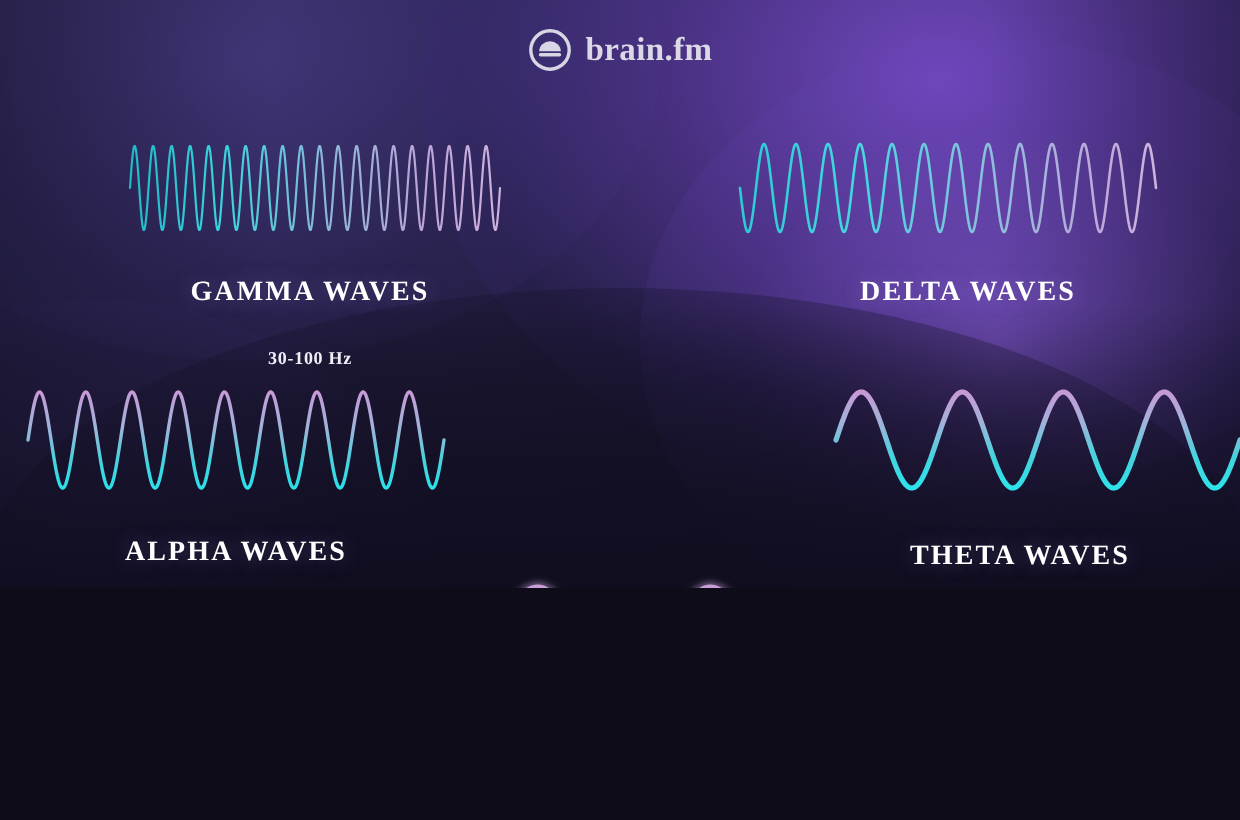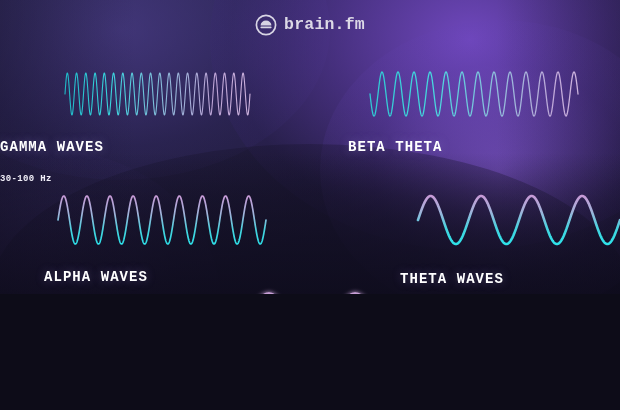--- a/index.html
+++ b/index.html
@@ -6,21 +6,21 @@
   html, body {
     margin: 0;
     padding: 0;
     background: #0d0c18;
   }
   #stage {
     position: relative;
     width: 620px;
     height: 294px;
     overflow: hidden;
-    font-family: Liberation Mono, monospace;
+    font-family: Liberation Serif, serif;
     background: #4c1d95;
   }
 
   
   .bg-base {
     position: absolute;
     inset: 0;
     background: linear-gradient(160deg, #2f2a57 0%, #2a2450 22%, #221d3f 48%, #1c1833 70%, #191530 100%);
   }
   .bg-glow {
@@ -78,21 +78,21 @@
     color: #dcd9e6;
     font-size: 16.5px;
     font-weight: 600;
     letter-spacing: 0.2px;
     line-height: 1;
   }
 
   
   .wave-block { position: absolute; }
   .wave-svg { display: block; }
-  .caption { }
+  .caption { text-align: center; }
   .caption-title {
     color: #ffffff;
     font-size: 14px;
     font-weight: 700;
     letter-spacing: 1.05px;
     line-height: 1;
     white-space: nowrap;
     text-shadow: 0 0 10px rgba(160,140,230,0.35);
   }
   .caption-freq {
@@ -101,21 +101,21 @@
     font-weight: 700;
     letter-spacing: 0.35px;
     line-height: 1;
     margin-top: 21px;
     white-space: nowrap;
   }
 
   
   #block-gamma { left: 0;   top: 64px;  width: 310px; }
   #block-beta  { left: 348px; top: 64px;  width: 272px; }
-  #block-alpha { left: 0;   top: 188px; width: 236px; padding-left: 44px; }
+  #block-alpha { left: 0;   top: 188px; width: 236px; }
   #block-theta { left: 400px; top: 188px; width: 220px; }
   #block-delta { left: 192px; top: 286px; width: 240px; }
 
   #block-gamma .caption { margin-top: 16px; }
   #block-beta  .caption { margin-top: 16px; }
   #block-alpha .caption { margin-top: 18px; }
   #block-theta .caption { margin-top: 20px; }
   #block-delta .caption { margin-top: 20px; }
 </style>
 </head>
@@ -166,21 +166,21 @@
           <stop offset="0%" stop-color="#2ec9d4"></stop>
           <stop offset="30%" stop-color="#46d8de"></stop>
           <stop offset="62%" stop-color="#93bcdb"></stop>
           <stop offset="88%" stop-color="#c0a8d9"></stop>
           <stop offset="100%" stop-color="#cdb4de"></stop>
         </linearGradient>
       </defs>
       <path id="path-beta" fill="none" stroke="url(#gradH-beta)" stroke-width="1.3" stroke-linecap="round" d="M22.00 30.00L22.17 31.50L22.35 32.99L22.52 34.46L22.69 35.92L22.87 37.34L23.04 38.74L23.21 40.09L23.39 41.40L23.56 42.65L23.73 43.85L23.91 44.98L24.08 46.04L24.25 47.02L24.43 47.93L24.60 48.76L24.77 49.50L24.95 50.14L25.12 50.70L25.29 51.16L25.47 51.52L25.64 51.78L25.81 51.94L25.99 52.00L26.16 51.96L26.33 51.81L26.51 51.57L26.68 51.22L26.85 50.78L27.03 50.24L27.20 49.60L27.37 48.88L27.55 48.07L27.72 47.17L27.89 46.19L28.07 45.14L28.24 44.02L28.41 42.84L28.59 41.59L28.76 40.29L28.93 38.95L29.11 37.56L29.28 36.14L29.45 34.69L29.63 33.21L29.80 31.73L29.97 30.23L30.15 28.73L30.32 27.24L30.49 25.76L30.67 24.31L30.84 22.87L31.01 21.47L31.19 20.11L31.36 18.80L31.53 17.54L31.71 16.33L31.88 15.19L32.05 14.12L32.23 13.12L32.40 12.20L32.57 11.36L32.75 10.61L32.92 9.95L33.09 9.38L33.27 8.91L33.44 8.53L33.61 8.25L33.79 8.08L33.96 8.00L34.13 8.03L34.31 8.16L34.48 8.39L34.65 8.72L34.83 9.15L35.00 9.67L35.17 10.29L35.35 11.01L35.52 11.80L35.69 12.69L35.87 13.65L36.04 14.69L36.21 15.80L36.39 16.98L36.56 18.21L36.73 19.50L36.91 20.84L37.08 22.22L37.25 23.64L37.43 25.09L37.60 26.56L37.77 28.04L37.95 29.54L38.12 31.04L38.29 32.53L38.47 34.01L38.64 35.47L38.81 36.91L38.99 38.31L39.16 39.68L39.33 41.00L39.51 42.27L39.68 43.48L39.85 44.64L40.03 45.72L40.20 46.73L40.37 47.66L40.55 48.51L40.72 49.28L40.89 49.95L41.07 50.54L41.24 51.03L41.41 51.42L41.59 51.71L41.76 51.90L41.93 51.99L42.11 51.98L42.28 51.87L42.45 51.65L42.63 51.34L42.80 50.92L42.97 50.41L43.15 49.81L43.32 49.11L43.49 48.32L43.67 47.45L43.84 46.50L44.01 45.47L44.19 44.38L44.36 43.21L44.53 41.98L44.71 40.70L44.88 39.37L45.05 37.99L45.23 36.58L45.40 35.14L45.57 33.67L45.75 32.19L45.92 30.69L46.09 29.19L46.27 27.70L46.44 26.22L46.61 24.75L46.79 23.31L46.96 21.90L47.13 20.53L47.31 19.20L47.48 17.92L47.65 16.70L47.83 15.54L48.00 14.44L48.17 13.42L48.35 12.48L48.52 11.61L48.69 10.83L48.87 10.14L49.04 9.54L49.21 9.04L49.39 8.64L49.56 8.33L49.73 8.12L49.91 8.01L50.08 8.01L50.25 8.11L50.43 8.31L50.60 8.61L50.77 9.01L50.95 9.50L51.12 10.09L51.29 10.78L51.47 11.55L51.64 12.41L51.81 13.35L51.99 14.36L52.16 15.45L52.33 16.61L52.51 17.83L52.68 19.10L52.85 20.42L53.03 21.79L53.20 23.20L53.37 24.64L53.55 26.10L53.72 27.59L53.89 29.08L54.07 30.58L54.24 32.07L54.41 33.56L54.59 35.02L54.76 36.47L54.93 37.88L55.11 39.26L55.28 40.60L55.45 41.89L55.63 43.12L55.80 44.29L55.97 45.39L56.15 46.43L56.32 47.38L56.49 48.26L56.67 49.05L56.84 49.76L57.01 50.37L57.19 50.89L57.36 51.31L57.53 51.63L57.71 51.85L57.88 51.98L58.05 52.00L58.23 51.91L58.40 51.73L58.57 51.44L58.75 51.06L58.92 50.58L59.09 50.00L59.27 49.33L59.44 48.58L59.61 47.73L59.79 46.80L59.96 45.80L60.13 44.72L60.31 43.57L60.48 42.37L60.65 41.10L60.83 39.78L61.00 38.42L61.17 37.02L61.35 35.58L61.52 34.12L61.69 32.64L61.87 31.15L62.04 29.65L62.21 28.16L62.39 26.67L62.56 25.20L62.73 23.75L62.91 22.33L63.08 20.95L63.25 19.60L63.43 18.31L63.60 17.07L63.77 15.89L63.95 14.77L64.12 13.73L64.29 12.76L64.47 11.87L64.64 11.06L64.81 10.35L64.99 9.72L65.16 9.19L65.33 8.75L65.51 8.41L65.68 8.17L65.85 8.04L66.03 8.00L66.20 8.07L66.37 8.24L66.55 8.50L66.72 8.87L66.89 9.34L67.07 9.90L67.24 10.56L67.41 11.30L67.59 12.13L67.76 13.05L67.93 14.04L68.11 15.11L68.28 16.24L68.45 17.44L68.63 18.70L68.80 20.01L68.97 21.37L69.15 22.76L69.32 24.19L69.49 25.65L69.67 27.13L69.84 28.62L70.01 30.12L70.19 31.61L70.36 33.10L70.53 34.57L70.71 36.03L70.88 37.45L71.05 38.84L71.23 40.19L71.40 41.49L71.57 42.74L71.75 43.93L71.92 45.06L72.09 46.12L72.27 47.10L72.44 48.00L72.61 48.82L72.79 49.55L72.96 50.19L73.13 50.74L73.31 51.19L73.48 51.54L73.65 51.80L73.83 51.95L74.00 52.00L74.17 51.95L74.35 51.80L74.52 51.54L74.69 51.19L74.87 50.74L75.04 50.19L75.21 49.55L75.39 48.82L75.56 48.00L75.73 47.10L75.91 46.12L76.08 45.06L76.25 43.93L76.43 42.74L76.60 41.49L76.77 40.19L76.95 38.84L77.12 37.45L77.29 36.03L77.47 34.57L77.64 33.10L77.81 31.61L77.99 30.12L78.16 28.62L78.33 27.13L78.51 25.65L78.68 24.19L78.85 22.76L79.03 21.37L79.20 20.01L79.37 18.70L79.55 17.44L79.72 16.24L79.89 15.11L80.07 14.04L80.24 13.05L80.41 12.13L80.59 11.30L80.76 10.56L80.93 9.90L81.11 9.34L81.28 8.87L81.45 8.50L81.63 8.24L81.80 8.07L81.97 8.00L82.15 8.04L82.32 8.17L82.49 8.41L82.67 8.75L82.84 9.19L83.01 9.72L83.19 10.35L83.36 11.06L83.53 11.87L83.71 12.76L83.88 13.73L84.05 14.77L84.23 15.89L84.40 17.07L84.57 18.31L84.75 19.60L84.92 20.95L85.09 22.33L85.27 23.75L85.44 25.20L85.61 26.67L85.79 28.16L85.96 29.65L86.13 31.15L86.31 32.64L86.48 34.12L86.65 35.58L86.83 37.02L87.00 38.42L87.17 39.78L87.35 41.10L87.52 42.37L87.69 43.57L87.87 44.72L88.04 45.80L88.21 46.80L88.39 47.73L88.56 48.58L88.73 49.33L88.91 50.00L89.08 50.58L89.25 51.06L89.43 51.44L89.60 51.73L89.77 51.91L89.95 52.00L90.12 51.98L90.29 51.85L90.47 51.63L90.64 51.31L90.81 50.89L90.99 50.37L91.16 49.76L91.33 49.05L91.51 48.26L91.68 47.38L91.85 46.43L92.03 45.39L92.20 44.29L92.37 43.12L92.55 41.89L92.72 40.60L92.89 39.26L93.07 37.88L93.24 36.47L93.41 35.02L93.59 33.56L93.76 32.07L93.93 30.58L94.11 29.08L94.28 27.59L94.45 26.10L94.63 24.64L94.80 23.20L94.97 21.79L95.15 20.42L95.32 19.10L95.49 17.83L95.67 16.61L95.84 15.45L96.01 14.36L96.19 13.35L96.36 12.41L96.53 11.55L96.71 10.78L96.88 10.09L97.05 9.50L97.23 9.01L97.40 8.61L97.57 8.31L97.75 8.11L97.92 8.01L98.09 8.01L98.27 8.12L98.44 8.33L98.61 8.64L98.79 9.04L98.96 9.54L99.13 10.14L99.31 10.83L99.48 11.61L99.65 12.48L99.83 13.42L100.00 14.44L100.17 15.54L100.35 16.70L100.52 17.92L100.69 19.20L100.87 20.53L101.04 21.90L101.21 23.31L101.39 24.75L101.56 26.22L101.73 27.70L101.91 29.19L102.08 30.69L102.25 32.19L102.43 33.67L102.60 35.14L102.77 36.58L102.95 37.99L103.12 39.37L103.29 40.70L103.47 41.98L103.64 43.21L103.81 44.38L103.99 45.47L104.16 46.50L104.33 47.45L104.51 48.32L104.68 49.11L104.85 49.81L105.03 50.41L105.20 50.92L105.37 51.34L105.55 51.65L105.72 51.87L105.89 51.98L106.07 51.99L106.24 51.90L106.41 51.71L106.59 51.42L106.76 51.03L106.93 50.54L107.11 49.95L107.28 49.28L107.45 48.51L107.63 47.66L107.80 46.73L107.97 45.72L108.15 44.64L108.32 43.48L108.49 42.27L108.67 41.00L108.84 39.68L109.01 38.31L109.19 36.91L109.36 35.47L109.53 34.01L109.71 32.53L109.88 31.04L110.05 29.54L110.23 28.04L110.40 26.56L110.57 25.09L110.75 23.64L110.92 22.22L111.09 20.84L111.27 19.50L111.44 18.21L111.61 16.98L111.79 15.80L111.96 14.69L112.13 13.65L112.31 12.69L112.48 11.80L112.65 11.01L112.83 10.29L113.00 9.67L113.17 9.15L113.35 8.72L113.52 8.39L113.69 8.16L113.87 8.03L114.04 8.00L114.21 8.08L114.39 8.25L114.56 8.53L114.73 8.91L114.91 9.38L115.08 9.95L115.25 10.61L115.43 11.36L115.60 12.20L115.77 13.12L115.95 14.12L116.12 15.19L116.29 16.33L116.47 17.54L116.64 18.80L116.81 20.11L116.99 21.47L117.16 22.87L117.33 24.31L117.51 25.76L117.68 27.24L117.85 28.73L118.03 30.23L118.20 31.73L118.37 33.21L118.55 34.69L118.72 36.14L118.89 37.56L119.07 38.95L119.24 40.29L119.41 41.59L119.59 42.84L119.76 44.02L119.93 45.14L120.11 46.19L120.28 47.17L120.45 48.07L120.63 48.88L120.80 49.60L120.97 50.24L121.15 50.78L121.32 51.22L121.49 51.57L121.67 51.81L121.84 51.96L122.01 52.00L122.19 51.94L122.36 51.78L122.53 51.52L122.71 51.16L122.88 50.70L123.05 50.14L123.23 49.50L123.40 48.76L123.57 47.93L123.75 47.02L123.92 46.04L124.09 44.98L124.27 43.85L124.44 42.65L124.61 41.40L124.79 40.09L124.96 38.74L125.13 37.34L125.31 35.92L125.48 34.46L125.65 32.99L125.83 31.50L126.00 30.00L126.17 28.50L126.35 27.01L126.52 25.54L126.69 24.08L126.87 22.66L127.04 21.26L127.21 19.91L127.39 18.60L127.56 17.35L127.73 16.15L127.91 15.02L128.08 13.96L128.25 12.98L128.43 12.07L128.60 11.24L128.77 10.50L128.95 9.86L129.12 9.30L129.29 8.84L129.47 8.48L129.64 8.22L129.81 8.06L129.99 8.00L130.16 8.04L130.33 8.19L130.51 8.43L130.68 8.78L130.85 9.22L131.03 9.76L131.20 10.40L131.37 11.12L131.55 11.93L131.72 12.83L131.89 13.81L132.07 14.86L132.24 15.98L132.41 17.16L132.59 18.41L132.76 19.71L132.93 21.05L133.11 22.44L133.28 23.86L133.45 25.31L133.63 26.79L133.80 28.27L133.97 29.77L134.15 31.27L134.32 32.76L134.49 34.24L134.67 35.69L134.84 37.13L135.01 38.53L135.19 39.89L135.36 41.20L135.53 42.46L135.71 43.67L135.88 44.81L136.05 45.88L136.23 46.88L136.40 47.80L136.57 48.64L136.75 49.39L136.92 50.05L137.09 50.62L137.27 51.09L137.44 51.47L137.61 51.75L137.79 51.92L137.96 52.00L138.13 51.97L138.31 51.84L138.48 51.61L138.65 51.28L138.83 50.85L139.00 50.33L139.17 49.71L139.35 48.99L139.52 48.20L139.69 47.31L139.87 46.35L140.04 45.31L140.21 44.20L140.39 43.02L140.56 41.79L140.73 40.50L140.91 39.16L141.08 37.78L141.25 36.36L141.43 34.91L141.60 33.44L141.77 31.96L141.95 30.46L142.12 28.96L142.29 27.47L142.47 25.99L142.64 24.53L142.81 23.09L142.99 21.69L143.16 20.32L143.33 19.00L143.51 17.73L143.68 16.52L143.85 15.36L144.03 14.28L144.20 13.27L144.37 12.34L144.55 11.49L144.72 10.72L144.89 10.05L145.07 9.46L145.24 8.97L145.41 8.58L145.59 8.29L145.76 8.10L145.93 8.01L146.11 8.02L146.28 8.13L146.45 8.35L146.63 8.66L146.80 9.08L146.97 9.59L147.15 10.19L147.32 10.89L147.49 11.68L147.67 12.55L147.84 13.50L148.01 14.53L148.19 15.62L148.36 16.79L148.53 18.02L148.71 19.30L148.88 20.63L149.05 22.01L149.23 23.42L149.40 24.86L149.57 26.33L149.75 27.81L149.92 29.31L150.09 30.81L150.27 32.30L150.44 33.78L150.61 35.25L150.79 36.69L150.96 38.10L151.13 39.47L151.31 40.80L151.48 42.08L151.65 43.30L151.83 44.46L152.00 45.56L152.17 46.58L152.35 47.52L152.52 48.39L152.69 49.17L152.87 49.86L153.04 50.46L153.21 50.96L153.39 51.36L153.56 51.67L153.73 51.88L153.91 51.99L154.08 51.99L154.25 51.89L154.43 51.69L154.60 51.39L154.77 50.99L154.95 50.50L155.12 49.91L155.29 49.22L155.47 48.45L155.64 47.59L155.81 46.65L155.99 45.64L156.16 44.55L156.33 43.39L156.51 42.17L156.68 40.90L156.85 39.58L157.03 38.21L157.20 36.80L157.37 35.36L157.55 33.90L157.72 32.41L157.89 30.92L158.07 29.42L158.24 27.93L158.41 26.44L158.59 24.98L158.76 23.53L158.93 22.12L159.11 20.74L159.28 19.40L159.45 18.11L159.63 16.88L159.80 15.71L159.97 14.61L160.15 13.57L160.32 12.62L160.49 11.74L160.67 10.95L160.84 10.24L161.01 9.63L161.19 9.11L161.36 8.69L161.53 8.37L161.71 8.15L161.88 8.02L162.05 8.00L162.23 8.09L162.40 8.27L162.57 8.56L162.75 8.94L162.92 9.42L163.09 10.00L163.27 10.67L163.44 11.42L163.61 12.27L163.79 13.20L163.96 14.20L164.13 15.28L164.31 16.43L164.48 17.63L164.65 18.90L164.83 20.22L165.00 21.58L165.17 22.98L165.35 24.42L165.52 25.88L165.69 27.36L165.87 28.85L166.04 30.35L166.21 31.84L166.39 33.33L166.56 34.80L166.73 36.25L166.91 37.67L167.08 39.05L167.25 40.40L167.43 41.69L167.60 42.93L167.77 44.11L167.95 45.23L168.12 46.27L168.29 47.24L168.47 48.13L168.64 48.94L168.81 49.65L168.99 50.28L169.16 50.81L169.33 51.25L169.51 51.59L169.68 51.83L169.85 51.96L170.03 52.00L170.20 51.93L170.37 51.76L170.55 51.50L170.72 51.13L170.89 50.66L171.07 50.10L171.24 49.44L171.41 48.70L171.59 47.87L171.76 46.95L171.93 45.96L172.11 44.89L172.28 43.76L172.45 42.56L172.63 41.30L172.80 39.99L172.97 38.63L173.15 37.24L173.32 35.81L173.49 34.35L173.67 32.87L173.84 31.38L174.01 29.88L174.19 28.39L174.36 26.90L174.53 25.43L174.71 23.97L174.88 22.55L175.05 21.16L175.23 19.81L175.40 18.51L175.57 17.26L175.75 16.07L175.92 14.94L176.09 13.88L176.27 12.90L176.44 12.00L176.61 11.18L176.79 10.45L176.96 9.81L177.13 9.26L177.31 8.81L177.48 8.46L177.65 8.20L177.83 8.05L178.00 8.00L178.17 8.05L178.35 8.20L178.52 8.46L178.69 8.81L178.87 9.26L179.04 9.81L179.21 10.45L179.39 11.18L179.56 12.00L179.73 12.90L179.91 13.88L180.08 14.94L180.25 16.07L180.43 17.26L180.60 18.51L180.77 19.81L180.95 21.16L181.12 22.55L181.29 23.97L181.47 25.43L181.64 26.90L181.81 28.39L181.99 29.88L182.16 31.38L182.33 32.87L182.51 34.35L182.68 35.81L182.85 37.24L183.03 38.63L183.20 39.99L183.37 41.30L183.55 42.56L183.72 43.76L183.89 44.89L184.07 45.96L184.24 46.95L184.41 47.87L184.59 48.70L184.76 49.44L184.93 50.10L185.11 50.66L185.28 51.13L185.45 51.50L185.63 51.76L185.80 51.93L185.97 52.00L186.15 51.96L186.32 51.83L186.49 51.59L186.67 51.25L186.84 50.81L187.01 50.28L187.19 49.65L187.36 48.94L187.53 48.13L187.71 47.24L187.88 46.27L188.05 45.23L188.23 44.11L188.40 42.93L188.57 41.69L188.75 40.40L188.92 39.05L189.09 37.67L189.27 36.25L189.44 34.80L189.61 33.33L189.79 31.84L189.96 30.35L190.13 28.85L190.31 27.36L190.48 25.88L190.65 24.42L190.83 22.98L191.00 21.58L191.17 20.22L191.35 18.90L191.52 17.63L191.69 16.43L191.87 15.28L192.04 14.20L192.21 13.20L192.39 12.27L192.56 11.42L192.73 10.67L192.91 10.00L193.08 9.42L193.25 8.94L193.43 8.56L193.60 8.27L193.77 8.09L193.95 8.00L194.12 8.02L194.29 8.15L194.47 8.37L194.64 8.69L194.81 9.11L194.99 9.63L195.16 10.24L195.33 10.95L195.51 11.74L195.68 12.62L195.85 13.57L196.03 14.61L196.20 15.71L196.37 16.88L196.55 18.11L196.72 19.40L196.89 20.74L197.07 22.12L197.24 23.53L197.41 24.98L197.59 26.44L197.76 27.93L197.93 29.42L198.11 30.92L198.28 32.41L198.45 33.90L198.63 35.36L198.80 36.80L198.97 38.21L199.15 39.58L199.32 40.90L199.49 42.17L199.67 43.39L199.84 44.55L200.01 45.64L200.19 46.65L200.36 47.59L200.53 48.45L200.71 49.22L200.88 49.91L201.05 50.50L201.23 50.99L201.40 51.39L201.57 51.69L201.75 51.89L201.92 51.99L202.09 51.99L202.27 51.88L202.44 51.67L202.61 51.36L202.79 50.96L202.96 50.46L203.13 49.86L203.31 49.17L203.48 48.39L203.65 47.52L203.83 46.58L204.00 45.56L204.17 44.46L204.35 43.30L204.52 42.08L204.69 40.80L204.87 39.47L205.04 38.10L205.21 36.69L205.39 35.25L205.56 33.78L205.73 32.30L205.91 30.81L206.08 29.31L206.25 27.81L206.43 26.33L206.60 24.86L206.77 23.42L206.95 22.01L207.12 20.63L207.29 19.30L207.47 18.02L207.64 16.79L207.81 15.62L207.99 14.53L208.16 13.50L208.33 12.55L208.51 11.68L208.68 10.89L208.85 10.19L209.03 9.59L209.20 9.08L209.37 8.66L209.55 8.35L209.72 8.13L209.89 8.02L210.07 8.01L210.24 8.10L210.41 8.29L210.59 8.58L210.76 8.97L210.93 9.46L211.11 10.05L211.28 10.72L211.45 11.49L211.63 12.34L211.80 13.27L211.97 14.28L212.15 15.36L212.32 16.52L212.49 17.73L212.67 19.00L212.84 20.32L213.01 21.69L213.19 23.09L213.36 24.53L213.53 25.99L213.71 27.47L213.88 28.96L214.05 30.46L214.23 31.96L214.40 33.44L214.57 34.91L214.75 36.36L214.92 37.78L215.09 39.16L215.27 40.50L215.44 41.79L215.61 43.02L215.79 44.20L215.96 45.31L216.13 46.35L216.31 47.31L216.48 48.20L216.65 48.99L216.83 49.71L217.00 50.33L217.17 50.85L217.35 51.28L217.52 51.61L217.69 51.84L217.87 51.97L218.04 52.00L218.21 51.92L218.39 51.75L218.56 51.47L218.73 51.09L218.91 50.62L219.08 50.05L219.25 49.39L219.43 48.64L219.60 47.80L219.77 46.88L219.95 45.88L220.12 44.81L220.29 43.67L220.47 42.46L220.64 41.20L220.81 39.89L220.99 38.53L221.16 37.13L221.33 35.69L221.51 34.24L221.68 32.76L221.85 31.27L222.03 29.77L222.20 28.27L222.37 26.79L222.55 25.31L222.72 23.86L222.89 22.44L223.07 21.05L223.24 19.71L223.41 18.41L223.59 17.16L223.76 15.98L223.93 14.86L224.11 13.81L224.28 12.83L224.45 11.93L224.63 11.12L224.80 10.40L224.97 9.76L225.15 9.22L225.32 8.78L225.49 8.43L225.67 8.19L225.84 8.04L226.01 8.00L226.19 8.06L226.36 8.22L226.53 8.48L226.71 8.84L226.88 9.30L227.05 9.86L227.23 10.50L227.40 11.24L227.57 12.07L227.75 12.98L227.92 13.96L228.09 15.02L228.27 16.15L228.44 17.35L228.61 18.60L228.79 19.91L228.96 21.26L229.13 22.66L229.31 24.08L229.48 25.54L229.65 27.01L229.83 28.50L230.00 30.00"></path>
     </svg>
     <div class="caption">
-      <div class="caption-title">BETA THETA</div>
+      <div class="caption-title">DELTA WAVES</div>
     </div>
   </div>
 
   <div class="wave-block" id="block-alpha">
     <svg class="wave-svg" width="236" height="64" viewBox="0 0 236 64">
       <defs>
         <linearGradient id="gradV-alpha" x1="0" y1="0" x2="0" y2="1">
           <stop offset="0%" stop-color="#c79ad6"></stop>
           <stop offset="38%" stop-color="#9fb4da"></stop>
           <stop offset="72%" stop-color="#45d3de"></stop>

